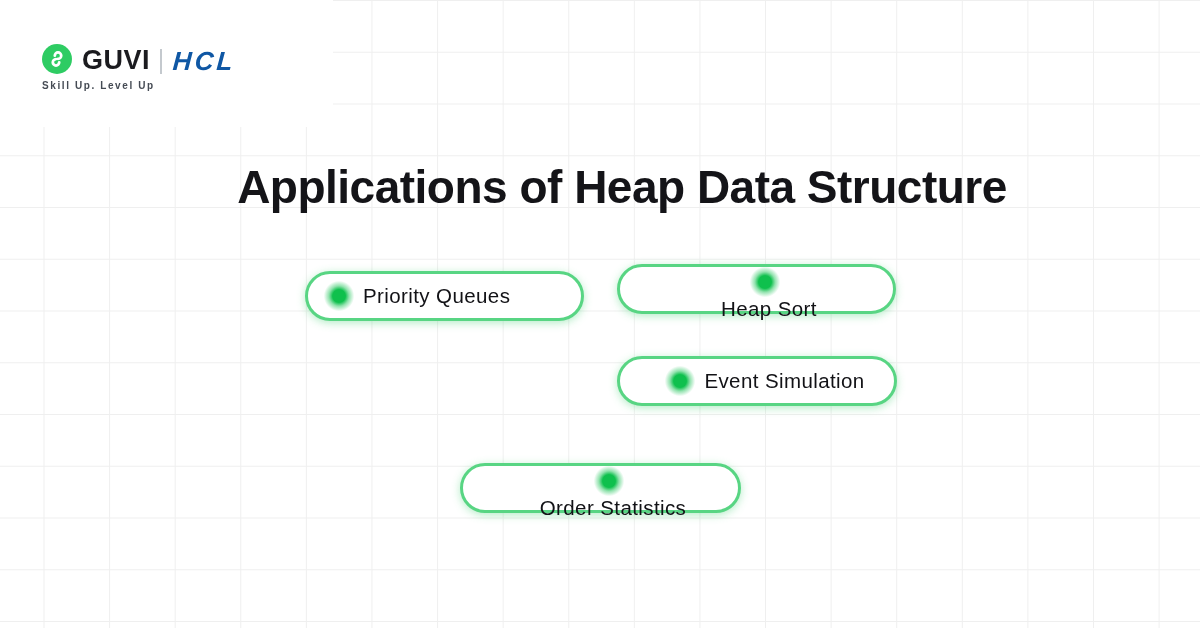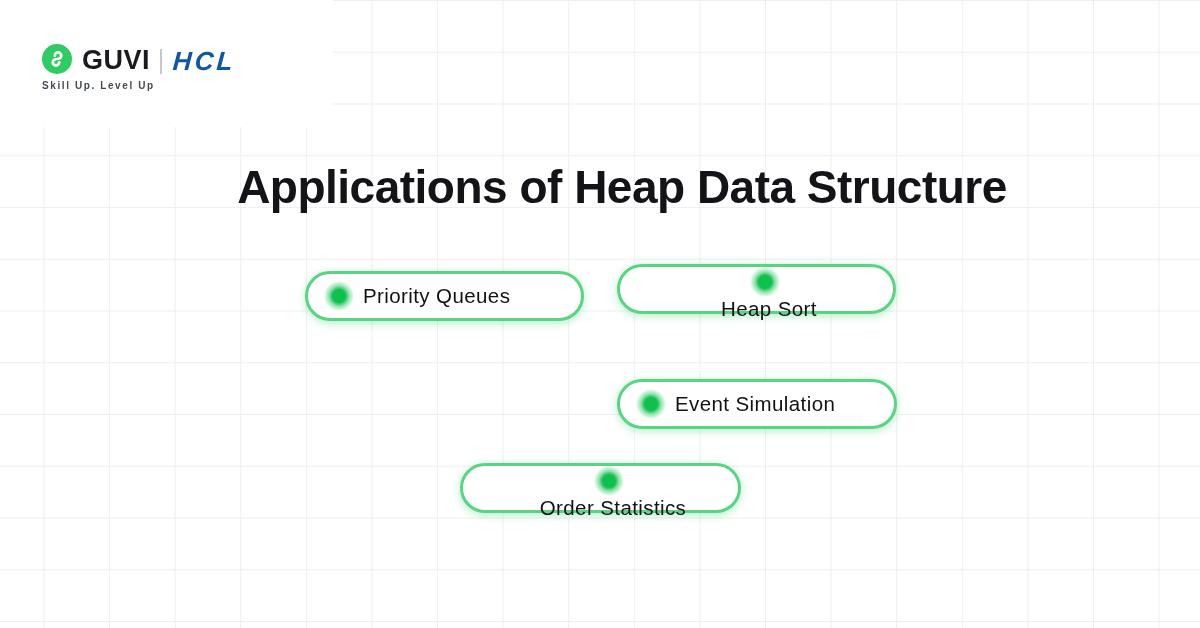--- a/index.html
+++ b/index.html
@@ -108,21 +108,21 @@
     font-size: 20.5px;
     font-weight: 400;
     letter-spacing: 0.4px;
     color: #121216;
     white-space: nowrap;
   }
 
   .pill-1 { left: 305px; top: 271px; width: 279px; }
   .pill-2 { left: 617px; top: 264px; width: 279px; flex-direction: column; }
   .pill-3 { left: 305px; top: 367px; width: 279px; }
-  .pill-4 { left: 617px; top: 379px; width: 280px; }
+  .pill-4 { left: 617px; top: 356px; width: 280px; justify-content: center; }
   .pill-5 { left: 460px; top: 463px; width: 281px; flex-direction: column; }
 </style>
 </head>
 <body>
 
 <div class="canvas">
 
   <div class="logo-mask"></div>
 
   <div class="logo-row">

